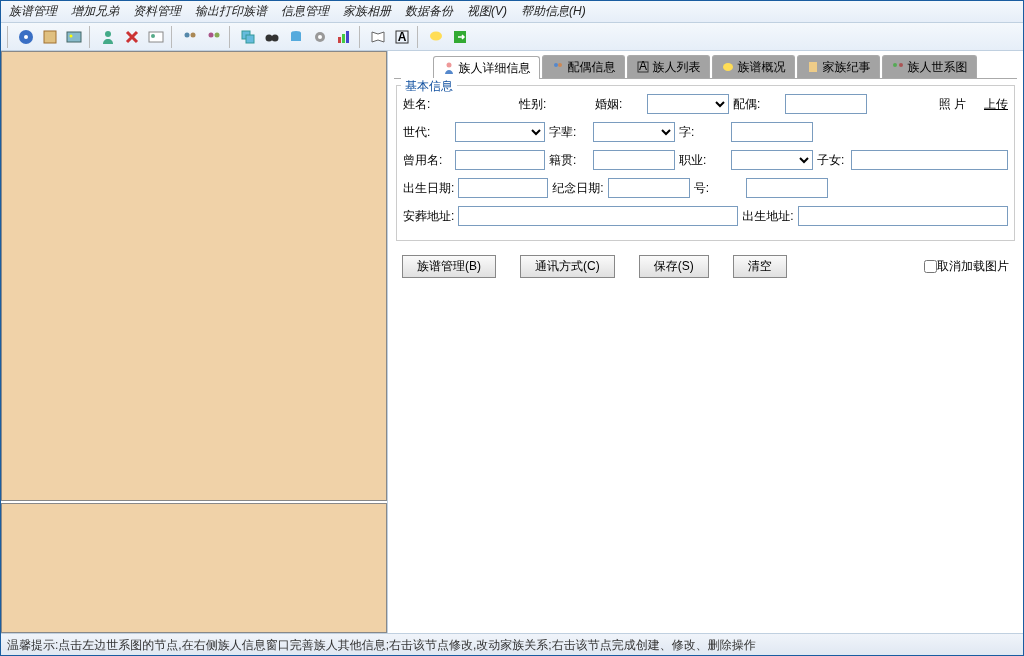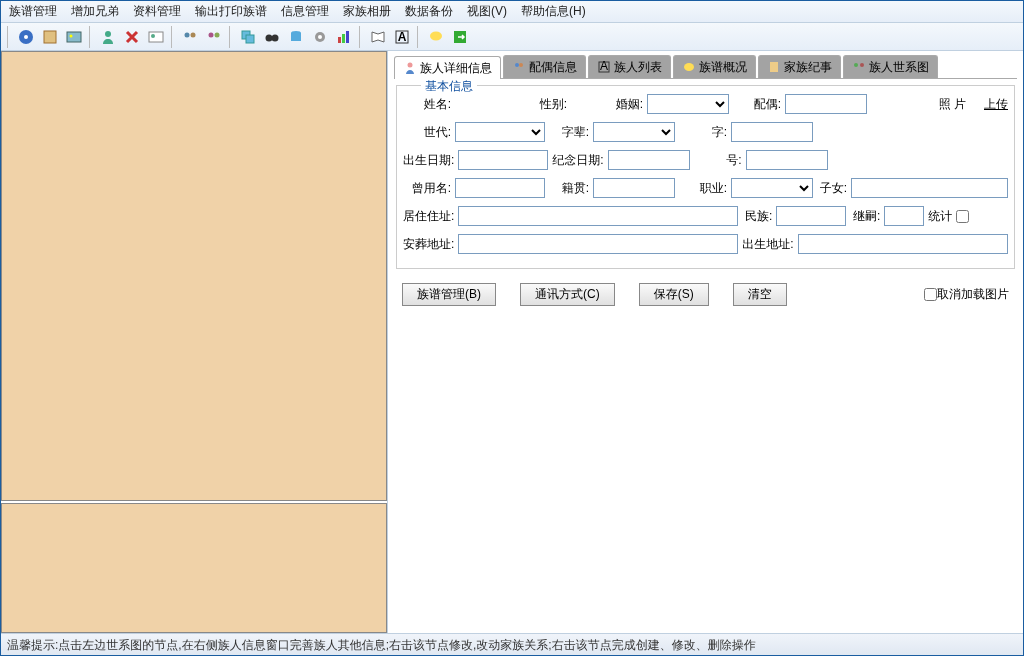--- a/index.html
+++ b/index.html
@@ -5,43 +5,43 @@
 * { box-sizing: border-box; margin: 0; padding: 0; font-family: "Microsoft YaHei", SimSun, sans-serif; font-size: 12px; }
 body { background: #fff; }
 .window { width: 1024px; height: 656px; border: 1px solid #1a5da0; background: #fff; display: flex; flex-direction: column; }
 .titlebar { height: 28px; background: linear-gradient(#f0f5fb, #dde9f7); display: flex; align-items: center; padding: 0 4px; border-bottom: 1px solid #b8ccdf; }
 .titlebar .icon { width: 16px; height: 16px; background: #d97b3c; border: 1px solid #a55; margin-right: 6px; }
 .titlebar .title { flex: 1; color: #333; }
 .winbtns { display: flex; gap: 2px; }
 .winbtn { width: 28px; height: 18px; border: 1px solid #8aa; background: linear-gradient(#eef, #cde); border-radius: 2px; display: flex; align-items: center; justify-content: center; font-size: 10px; cursor: pointer; }
 .winbtn.close { width: 44px; background: linear-gradient(#e88, #c33); border-color: #a22; color: #fff; }
 .menubar { height: 22px; background: linear-gradient(#f4f8fc, #e6eef8); border-bottom: 1px solid #c0d0e0; display: flex; align-items: center; padding: 0 8px; gap: 14px; }
-.menuitem { color: #222; cursor: pointer; }
+.menuitem { color: #222; cursor: pointer; font-style: italic; }
 .toolbar { height: 28px; background: linear-gradient(#f4f8fc, #e6eef8); border-bottom: 1px solid #c0d0e0; display: flex; align-items: center; padding: 0 4px; gap: 2px; }
 .tbtn { width: 22px; height: 22px; display: flex; align-items: center; justify-content: center; cursor: pointer; border-radius: 2px; }
 .tsep { width: 4px; height: 22px; border-left: 1px solid #bbb; margin: 0 2px; }
 .ticon { width: 16px; height: 16px; }
 .content { flex: 1; display: flex; overflow: hidden; }
 .leftpane { width: 407px; display: flex; flex-direction: column; border-right: 1px solid #c0d0e0; }
 .tree { flex: 1; background: #f0d2a8; border: 1px solid #888; margin: 0; }
 .tree2 { height: 130px; background: #f0d2a8; border: 1px solid #888; margin-top: 2px; }
 .rightpane { flex: 1; display: flex; flex-direction: column; padding: 2px; }
-.tabs { height: 24px; display: flex; border-bottom: 1px solid #aaa; margin: 2px 4px 0; }
+.tabs { height: 24px; display: flex; border-bottom: 1px solid #aaa; margin: 2px 4px 0; justify-content: center; }
 .tab { padding: 3px 8px; border: 1px solid #aaa; border-bottom: none; background: #a3a3a3; margin-right: 2px; cursor: pointer; display: flex; align-items: center; gap: 3px; border-radius: 3px 3px 0 0; }
 .tab.active { background: #fff; position: relative; top: 1px; }
 .tabicon { width: 14px; height: 14px; }
 .groupbox { border: 1px solid #ccc; margin: 6px; padding: 8px 6px 6px; position: relative; }
-.groupbox > .legend { position: absolute; top: -8px; left: 24px; background: #fff; padding: 0 4px; color: #1050a0; }
+.groupbox > .legend { position: absolute; top: -8px; left: 4px; background: #fff; padding: 0 4px; color: #1050a0; }
 .desc-textarea { width: 100%; height: 130px; border: 1px solid #7a9; resize: none; }
 .btnrow { display: flex; gap: 24px; padding: 8px 12px; align-items: center; }
 .btn { padding: 2px 14px; border: 1px solid #888; background: linear-gradient(#fafafa,#e0e0e0); cursor: pointer; }
 .chk { margin-left: auto; display: flex; align-items: center; }
 .statusbar { height: 22px; background: linear-gradient(#f0f4fa,#e0e8f2); border-top: 1px solid #c0d0e0; padding: 3px 6px; color: #333; }
 .frow { display: flex; align-items: center; gap: 4px; margin-bottom: 8px; }
-.frow .fl { white-space: nowrap; text-align: right; min-width: 48px; }
+.frow .fl { white-space: nowrap; min-width: 48px; }
 .frow .fi { height: 20px; border: 1px solid #7a9cbf; background: #fff; }
 .frow select.fi { padding: 0; }
 </style>
 </head>
 <body>
 
 <div class="window">
 
   <div class="menubar">
     <span class="menuitem">族谱管理</span>
@@ -234,50 +234,40 @@
         <div class="frow">
           <span class="fl">世代:</span>
           <select class="fi" style="width:90px"></select>
           <span class="fl" style="min-width:40px">字辈:</span>
           <select class="fi" style="width:82px"></select>
           <span class="fl">字:</span>
           <input class="fi" style="width: 82px;">
         </div>
 
         <div class="frow">
-          <span class="fl">出生日期:</span>
-          <input class="fi" style="width: 90px;">
-          <span class="fl" style="min-width:50px">纪念日期:</span>
-          <input class="fi" style="width: 82px;">
-          <span class="fl">号:</span>
-          <input class="fi" style="width: 82px;">
-        </div>
-
-        <div class="frow">
           <span class="fl">曾用名:</span>
           <input class="fi" style="width: 90px;">
           <span class="fl" style="min-width:40px">籍贯:</span>
           <input class="fi" style="width: 82px;">
           <span class="fl">职业:</span>
           <select class="fi" style="width:82px"></select>
           <span class="fl" style="min-width:30px">子女:</span>
           <input class="fi" style="flex: 1 1 0%;">
         </div>
 
-
-        <div class="frow">
-          <span class="fl">居住住址:</span>
-          <input class="fi" style="width: 280px;">
-          <span class="fl" style="min-width:30px">民族:</span>
-          <input class="fi" style="width: 70px;">
-          <span class="fl" style="min-width:30px">继嗣:</span>
-          <input class="fi" style="width: 40px;">
-          <span>统计</span>
-          <input type="checkbox" style="">
-        </div>
+        <div class="frow">
+          <span class="fl">出生日期:</span>
+          <input class="fi" style="width: 90px;">
+          <span class="fl" style="min-width:50px">纪念日期:</span>
+          <input class="fi" style="width: 82px;">
+          <span class="fl">号:</span>
+          <input class="fi" style="width: 82px;">
+        </div>
+
+
 
         <div class="frow">
           <span class="fl">安葬地址:</span>
           <input class="fi" style="width: 280px;">
           <span class="fl" style="min-width:30px">出生地址:</span>
           <input class="fi" style="flex: 1 1 0%;">
         </div>
       </div>
 
 

